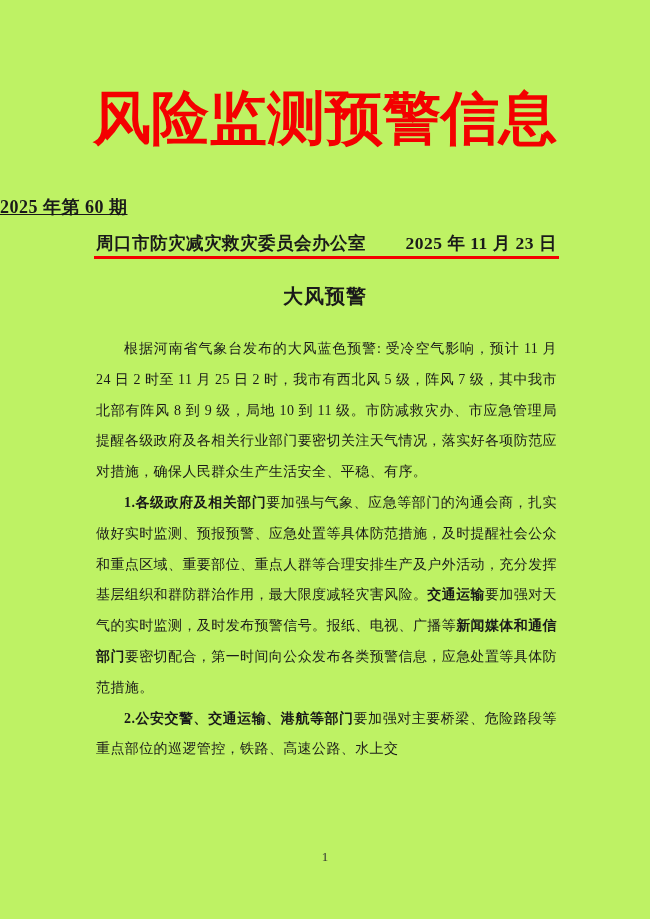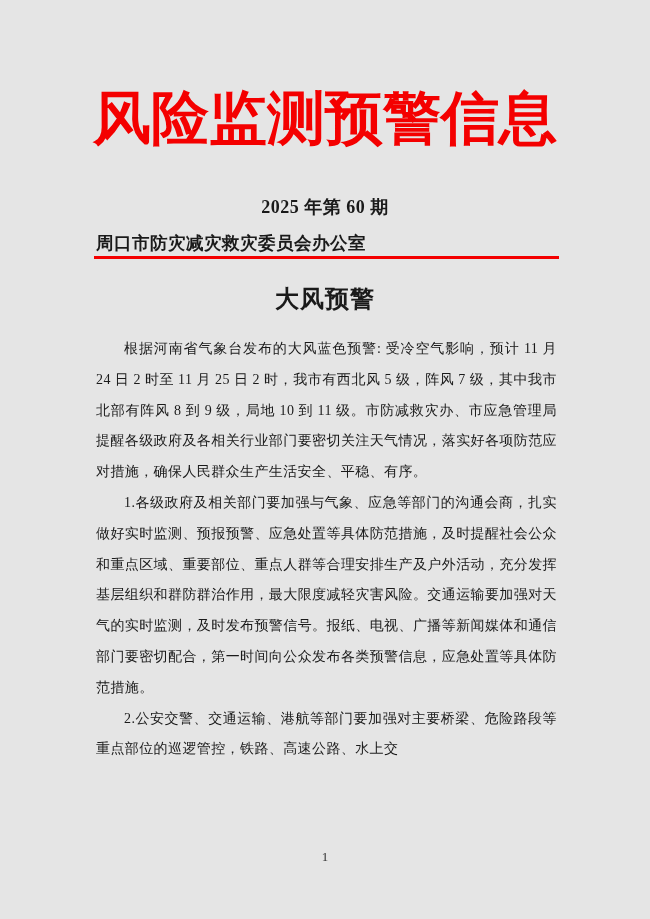--- a/index.html
+++ b/index.html
@@ -2,21 +2,21 @@
 <html style="--accent: #f40000;"><head>
 <meta charset="utf-8">
 <style>
   :root { --accent: #f40000; --ink: #1a1a1a; }
   * { margin: 0; padding: 0; box-sizing: border-box; }
   html, body { background: #ffffff; }
   .page {
     position: relative;
     width: 650px;
     height: 919px;
-    background: #e5e5e5;
+    background: #bef264;
     overflow: hidden;
     font-family: "Liberation Serif", "DejaVu Serif", serif;
     color: var(--ink);
   }
   .doc-title {
     position: absolute;
     top: 86px;
     left: 0;
     width: 100%;
     text-align: center;
@@ -25,24 +25,25 @@
     font-weight: bold;
     color: var(--accent);
     letter-spacing: 0px;
     white-space: nowrap;
   }
   .issue-line {
     position: absolute;
     top: 195px;
     left: 0;
     width: 100%;
-    text-align: center;
+    text-align: left;
     font-size: 18px;
     font-weight: bold;
     letter-spacing: 0.5px;
+    text-decoration: underline;
   }
   .header-row {
     position: absolute;
     top: 231px;
     left: 96px;
     right: 93px;
     display: flex;
     justify-content: space-between;
     align-items: flex-end;
     font-size: 17.5px;
@@ -56,39 +57,39 @@
     right: 91px;
     height: 2.5px;
     background: var(--accent);
   }
   .section-title {
     position: absolute;
     top: 283px;
     left: 0;
     width: 100%;
     text-align: center;
-    font-size: 24px;
+    font-size: 20px;
     font-weight: 600;
     letter-spacing: 1px;
   }
   .doc-body {
     position: absolute;
     top: 334px;
     left: 96px;
     right: 93px;
     font-size: 14px;
     line-height: 30.8px;
     text-align: justify;
     letter-spacing: 0.4px;
   }
   .doc-body p {
     text-indent: 2em;
     margin: 0;
   }
-  .doc-body p span.bold { font-weight: normal; }
+  .doc-body p span.bold { font-weight: bold; }
   .page-number {
     position: absolute;
     top: 849px;
     left: 0;
     width: 100%;
     text-align: center;
     font-size: 13px;
     color: #333333;
   }
 </style>
@@ -96,20 +97,21 @@
 <body>
 
 <div class="page">
 
   <h1 class="doc-title">风险监测预警信息</h1>
 
   <div class="issue-line">2025 年第 60 期</div>
 
   <div class="header-row">
     <span class="office-name">周口市防灾减灾救灾委员会办公室</span>
+    <span class="issue-date">2025 年 11 月 23 日</span>
   </div>
 
   <div class="red-rule"></div>
 
   <h2 class="section-title">大风预警</h2>
 
   <div class="doc-body">
     <p><span>根据河南省气象台发布的大风蓝色预警: 受冷空气影响，预计 11 月 24 日 2 时至 11 月 25 日 2 时，我市有西北风 5 级，阵风 7 级，其中我市北部有阵风 8 到 9 级，局地 10 到 11 级。市防减救灾办、市应急管理局提醒各级政府及各相关行业部门要密切关注天气情况，落实好各项防范应对措施，确保人民群众生产生活安全、平稳、有序。</span></p>
     <p><span class="bold">1.各级政府及相关部门</span><span>要加强与气象、应急等部门的沟通会商，扎实做好实时监测、预报预警、应急处置等具体防范措施，及时提醒社会公众和重点区域、重要部位、重点人群等合理安排生产及户外活动，充分发挥基层组织和群防群治作用，最大限度减轻灾害风险。</span><span class="bold">交通运输</span><span>要加强对天气的实时监测，及时发布预警信号。报纸、电视、广播等</span><span class="bold">新闻媒体和通信部门</span><span>要密切配合，第一时间向公众发布各类预警信息，应急处置等具体防范措施。</span></p>
     <p><span class="bold">2.公安交警、交通运输、港航等部门</span><span>要加强对主要桥梁、危险路段等重点部位的巡逻管控，铁路、高速公路、水上交</span></p>

